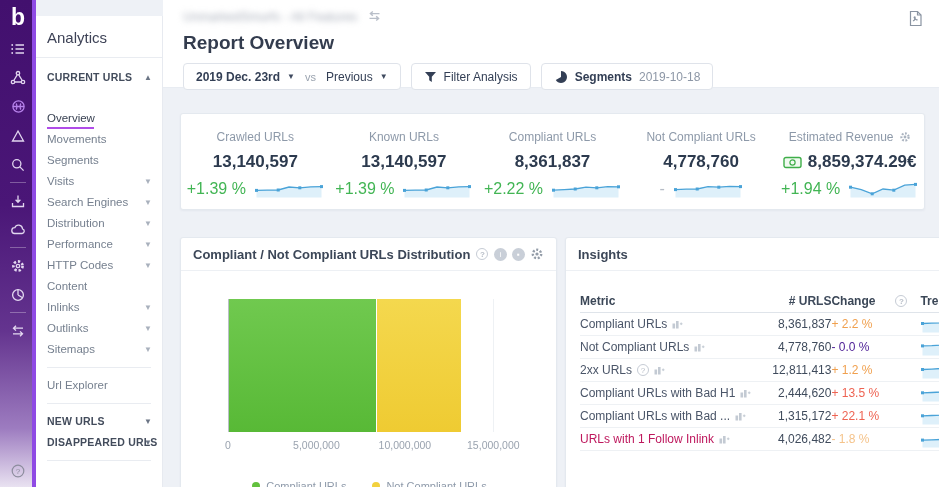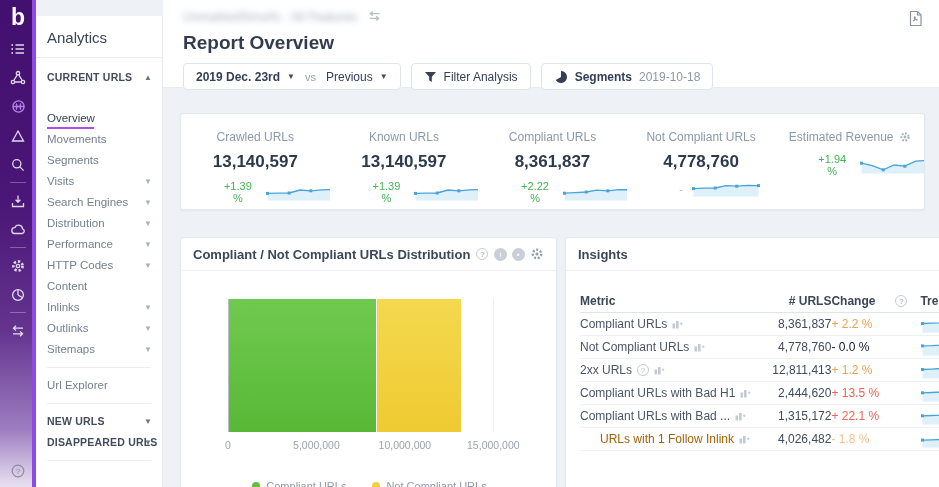--- a/index.html
+++ b/index.html
@@ -54,21 +54,21 @@
   .content{padding:25px 14px 0 17px;}
 
   
   .kpi-card{background:#fff;border:1px solid #e4e9ef;border-radius:3px;height:97px;
     box-shadow:0 1px 2px rgba(40,60,90,.05);display:flex;padding-top:13px;}
   .kpi{flex:1;text-align:center;}
   .kpi-label{font-size:12px;color:#8d99a9;display:inline-flex;align-items:center;gap:5px;}
   .kpi-value{font-size:17px;font-weight:700;color:#2c3a4e;margin-top:7px;
     display:flex;align-items:center;justify-content:center;gap:6px;}
   .kpi-bottom{margin-top:8px;display:flex;align-items:center;justify-content:center;gap:8px;}
-  .kpi-change{font-size:11px;margin-left:38px;}
+  .kpi-change{font-size:16px;}
 
   
   .panels{display:flex;gap:8px;margin-top:27px;align-items:stretch;}
   .panel{background:#fff;border:1px solid #e4e9ef;border-radius:3px;
     box-shadow:0 1px 2px rgba(40,60,90,.05);height:270px;}
   .panel-hd{height:30px;display:flex;align-items:center;padding:16px 12px;
     border-bottom:1px solid #edf0f4;}
   .panel-title{font-size:13px;font-weight:600;color:#3c4758;display:flex;align-items:center;gap:6px;}
   .hd-right{margin-left:auto;display:flex;align-items:center;gap:5px;}
   .circle-ic{width:13px;height:13px;border-radius:50%;background:#c9cfd8;color:#fff;
@@ -92,21 +92,21 @@
   .legend{display:flex;justify-content:center;gap:26px;margin-top:27px;font-size:11px;color:#8d99a9;}
   .leg-item{display:flex;align-items:center;gap:6px;}
   .dot{width:8px;height:8px;border-radius:50%;}
 
   
   .insights-panel{flex:1;}
   .tbl{padding:6px 14px 0 14px;}
   .trow{display:flex;align-items:center;height:23px;border-bottom:1px solid #eef1f4;font-size:12px;}
   .trow.head{margin-top:13px;font-weight:700;color:#3b4757;border-bottom:1px solid #dfe4ea;font-size:12px;}
   .c-metric{flex:1;display:flex;align-items:center;gap:5px;color:#4a5568;white-space:nowrap;overflow:hidden;}
-  .c-metric.muted{color:#a16207;margin-left:20px;}
+  .c-metric.muted{color:#be185d;}
   .c-urls{width:80px;text-align:right;color:#3f4b5c;}
   .c-change{width:76px;text-align:right;display:flex;justify-content:space-between;align-items:center;gap:4px;}
   .c-trend{width:86px;padding-left:13px;}
   .mini-ic{flex:none;cursor:pointer;}
 
   svg.spark{display:block;}
 </style>
 </head>
 <body>
 
@@ -323,20 +323,27 @@
         </div>
       </div>
       <div class="kpi">
         <div class="kpi-label">
             <span>Estimated Revenue</span>
           <svg width="12" height="12">
               <circle cx="6" cy="6" r="3.6" fill="none" stroke="#aab3bf" stroke-width="2.2" stroke-dasharray="1.8 1.5"></circle>
               <circle cx="6" cy="6" r="1.4" fill="#aab3bf"></circle>
             </svg>
         </div>
+        <div class="kpi-value">
+          <svg width="19" height="13">
+              <rect x="1" y="1.5" width="17" height="10" rx="2" fill="#f1faf1" stroke="#3fae49" stroke-width="1.4"></rect>
+              <circle cx="9.5" cy="6.5" r="2.6" fill="none" stroke="#3fae49" stroke-width="1.2"></circle>
+            </svg>
+          <span>8,859,374.29€</span>
+        </div>
         <div class="kpi-bottom">
           <span class="kpi-change" style="color: rgb(66, 181, 84);">+1.94 %</span>
           <svg class="spark" width="70" height="17">
               <polygon points="2.5,16.5 2.5,6.2 13.3,8.6 24.2,12.8 35.0,8.0 45.8,9.2 56.7,4.2 67.5,3.4 67.5,16.5" fill="#def0fa"></polygon>
               <polyline points="2.5,6.2 13.3,8.6 24.2,12.8 35.0,8.0 45.8,9.2 56.7,4.2 67.5,3.4" fill="none" stroke="#4aa3d8" stroke-width="1.3"></polyline>
               <rect x="1.0" y="4.7" width="3" height="3" fill="#4aa3d8"></rect>
               <rect x="22.7" y="11.3" width="3" height="3" fill="#4aa3d8"></rect>
               <rect x="44.3" y="7.7" width="3" height="3" fill="#4aa3d8"></rect>
               <rect x="66.0" y="1.9" width="3" height="3" fill="#4aa3d8"></rect>
             </svg>
@@ -441,21 +448,21 @@
             <div class="c-metric">
                 <span>Not Compliant URLs</span>
               <svg class="mini-ic" width="11" height="10">
                   <rect x="0.5" y="4.5" width="2.6" height="5" fill="#c3cad3"></rect>
                   <rect x="4" y="2" width="2.6" height="7.5" fill="#c3cad3"></rect>
                   <path d="M9.2 3.5v2.6M7.9 4.8h2.6" stroke="#c3cad3"></path>
                 </svg>
               </div>
             <div class="c-urls">4,778,760</div>
             <div class="c-change">
-                <span style="color: #0f172a;">- 0.0 %</span>
+                <span style="color: #4c1d95;">- 0.0 %</span>
               </div>
             <div class="c-trend">
                 <svg class="spark" width="70" height="18">
                   <polygon points="2.5,17.5 2.5,7.9 11.8,7.7 21.1,7.2 30.4,5.6 39.6,5.9 48.9,5.4 58.2,5.9 67.5,5.5 67.5,17.5" fill="#def0fa"></polygon>
                   <polyline points="2.5,7.9 11.8,7.7 21.1,7.2 30.4,5.6 39.6,5.9 48.9,5.4 58.2,5.9 67.5,5.5" fill="none" stroke="#4aa3d8" stroke-width="1.3"></polyline>
                   <rect x="1.0" y="6.4" width="3" height="3" fill="#4aa3d8"></rect>
                   <rect x="19.6" y="5.7" width="3" height="3" fill="#4aa3d8"></rect>
                   <rect x="38.1" y="4.4" width="3" height="3" fill="#4aa3d8"></rect>
                   <rect x="56.7" y="4.4" width="3" height="3" fill="#4aa3d8"></rect>
                   <rect x="66.0" y="4.0" width="3" height="3" fill="#4aa3d8"></rect>

